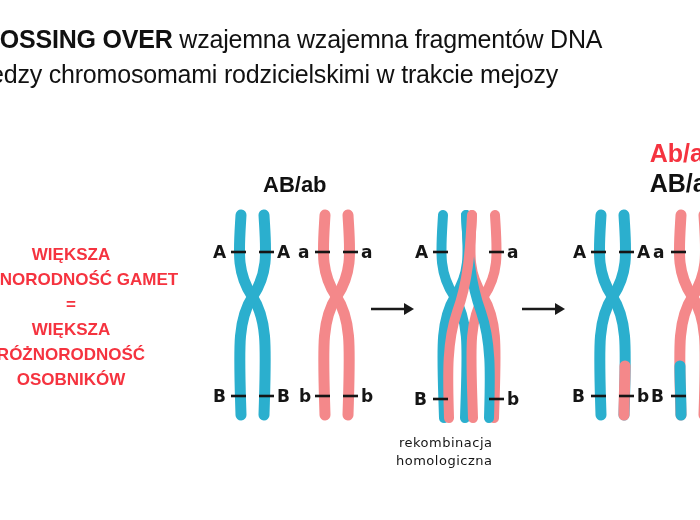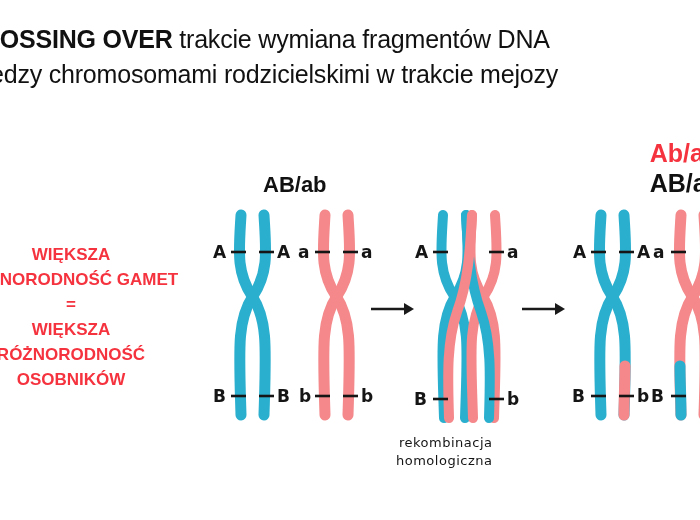--- a/index.html
+++ b/index.html
@@ -49,21 +49,21 @@
     font-family:"DejaVu Sans",sans-serif;font-size:13px;fill:#151515;
     letter-spacing:.5px;
   }
 </style>
 </head>
 <body>
 
 <div id="stage">
 
   <div class="headline">
-    <span class="hl-line"><b>CROSSING OVER</b><span> trakcie wymiana fragmentów DNA</span></span>
+    <span class="hl-line"><b>CROSSING OVER</b><span> wzajemna wzajemna fragmentów DNA</span></span>
     <span class="hl-line">między chromosomami rodzicielskimi w trakcie mejozy</span>
   </div>
 
   <div class="redblock">
     <span>WIĘKSZA</span>
     <span>RÓŻNORODNOŚĆ GAMET</span>
     <span>=</span>
     <span>WIĘKSZA</span>
     <span>RÓŻNORODNOŚĆ</span>
     <span>OSOBNIKÓW</span>

